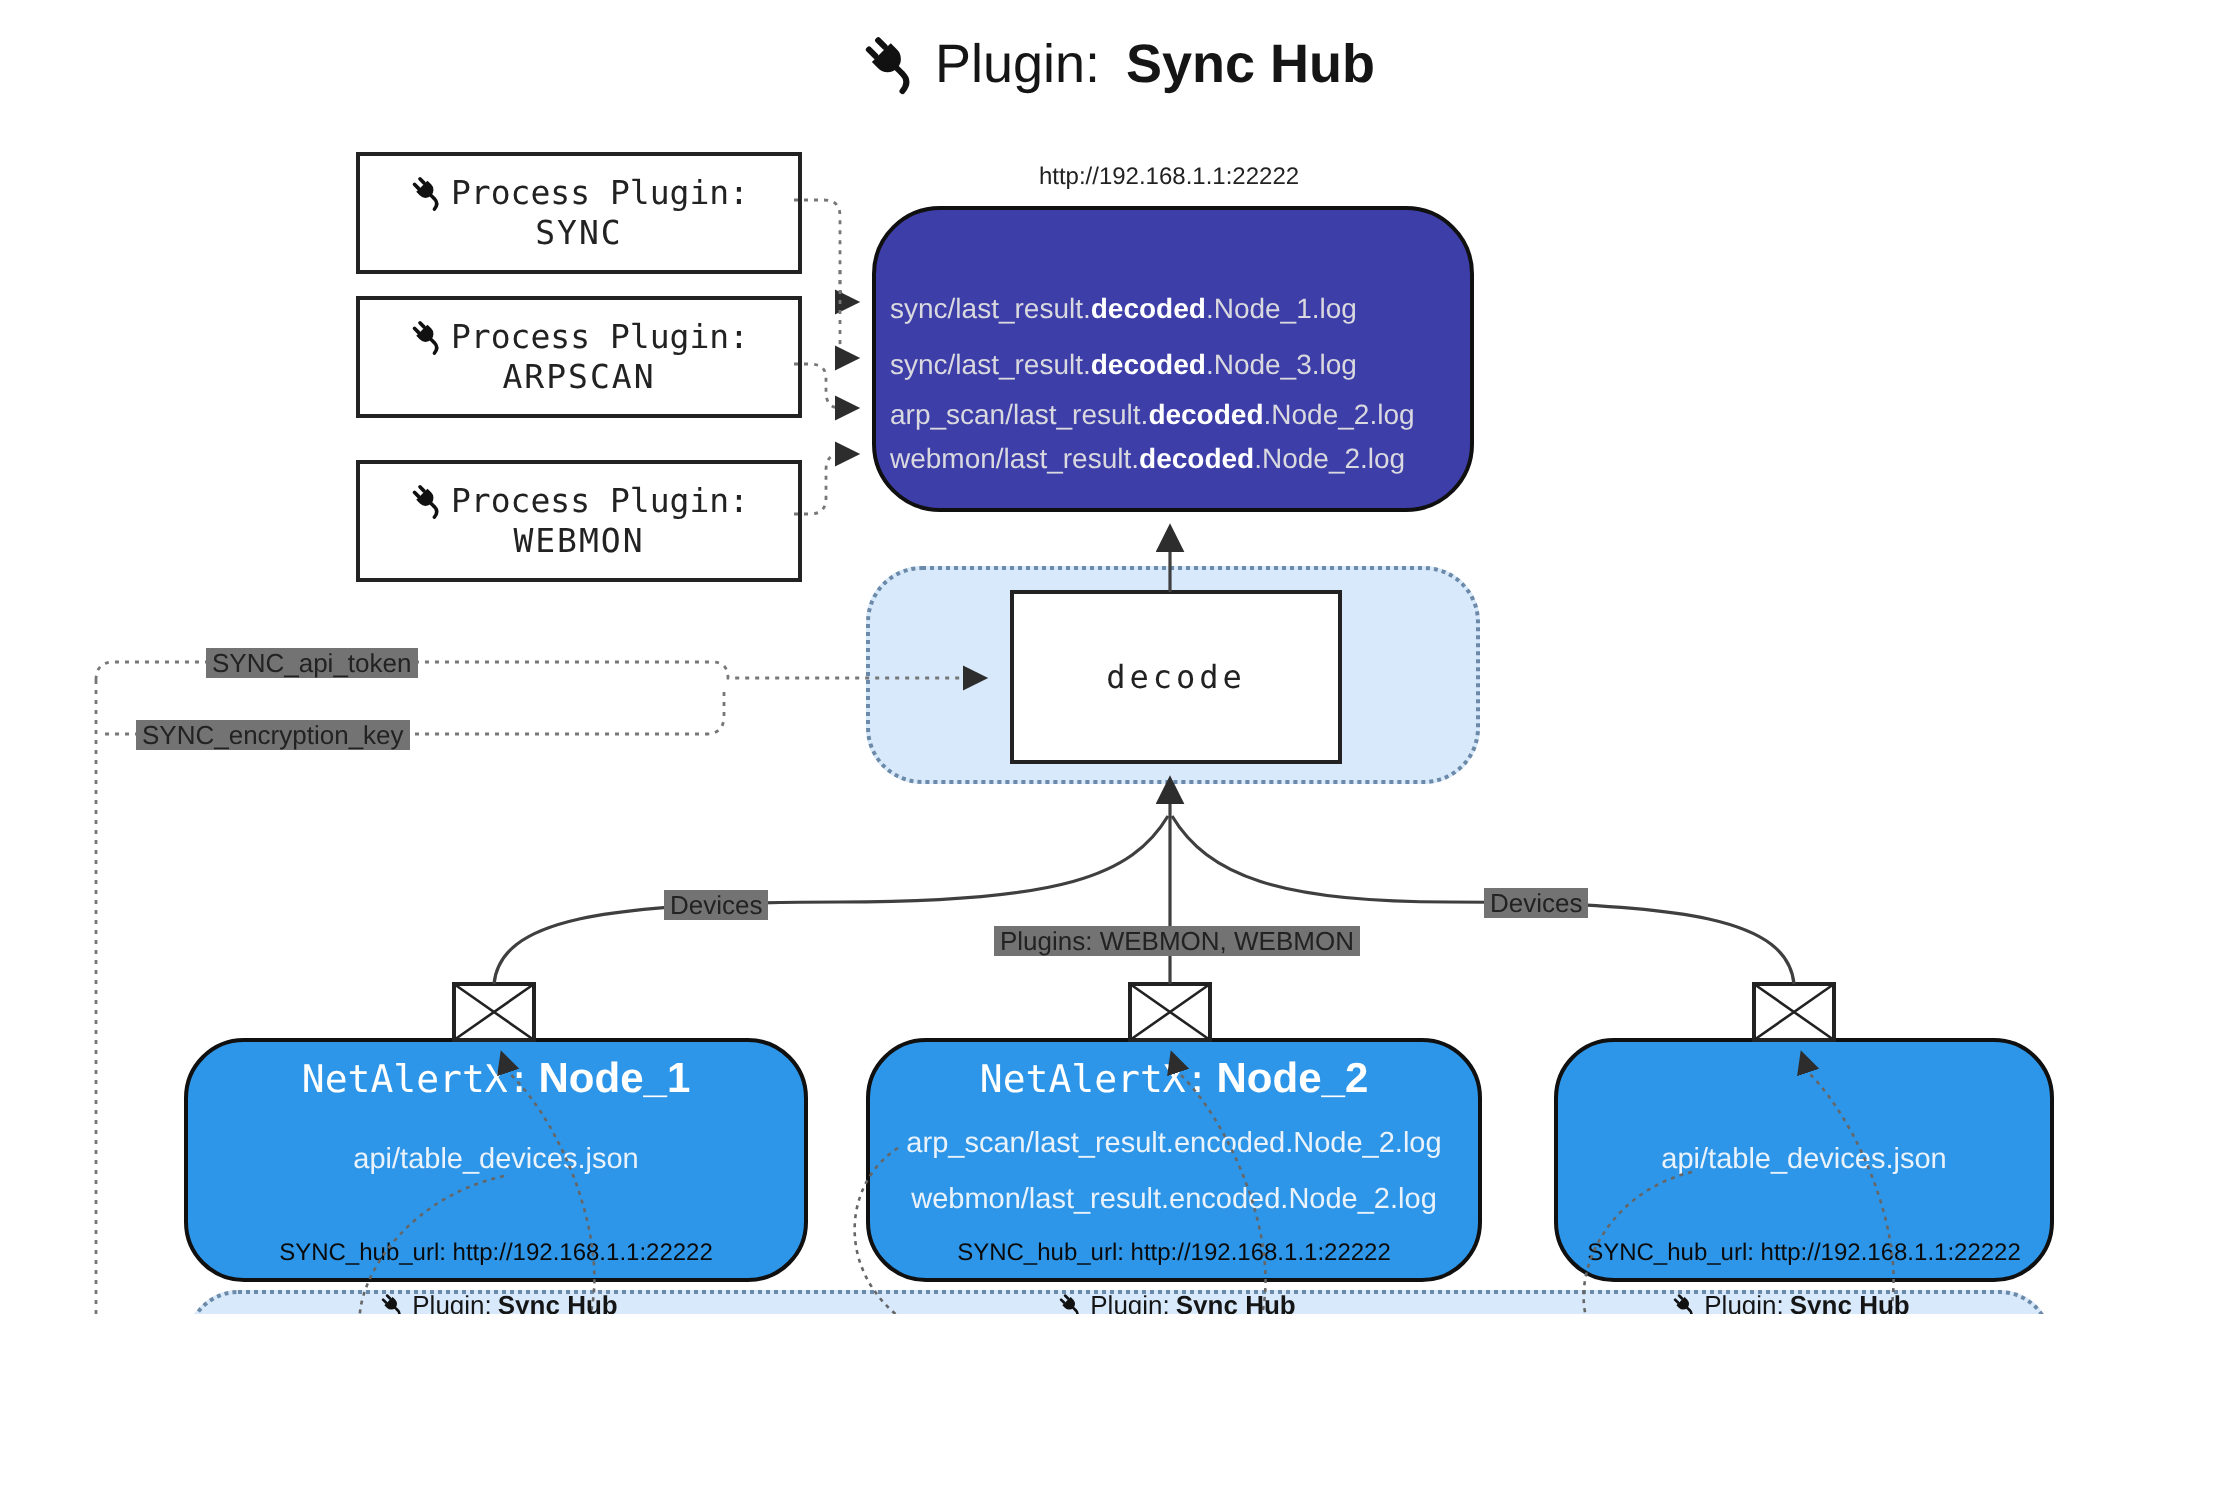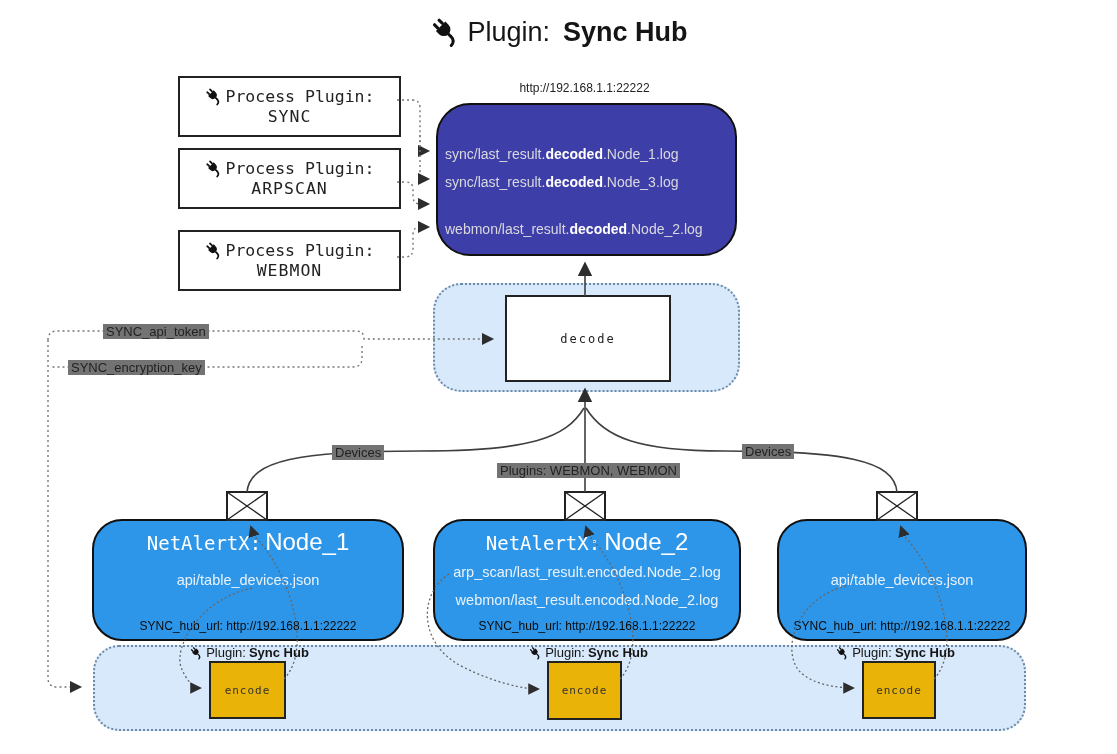--- a/index.html
+++ b/index.html
@@ -1,16 +1,16 @@
 <!DOCTYPE html>
 <html style="--hub-fill: #3e3ea8; --node-fill: #2e96e8; --group-fill: #d8e9fb; --group-border: #6b89a8;"><head>
 <meta charset="utf-8">
 <style>
   html,body{margin:0;padding:0;background:#fff;}
-  .canvas{position:relative;width:1117px;height:754px;background:#fff;
+  .canvas{position:relative;width:1117px;height:657px;background:#fff;
           font-family:"Liberation Sans",sans-serif;overflow:hidden;}
   .mono{font-family:"DejaVu Sans Mono",monospace;}
 
   
   .title{position:absolute;left:0;right:0;top:16px;display:flex;align-items:center;
          justify-content:center;gap:6px;font-size:27px;color:#151515;z-index:5;}
   .title .bold{font-weight:bold;margin-left:7px;}
   .plug{display:inline-block;fill:#111;}
 
   
@@ -31,30 +31,30 @@
   .hub-title .bold{font-family:"Liberation Sans",sans-serif;font-weight:bold;font-size:20px;margin-left:4px;}
   .hub-line{position:absolute;left:7px;right:2px;font-size:14px;white-space:nowrap;}
   .hub-line b{color:#fff;}
 
   
   .group{background:var(--group-fill,#d8e9fb);border:2px dotted var(--group-border,#6b89a8);
          position:absolute;z-index:1;}
   .decode-wrap{left:433px;top:283px;width:303px;height:105px;border-radius:28px;}
   .decode-box{position:absolute;left:505px;top:295px;width:162px;height:83px;background:#fff;
               border:2px solid #222;display:flex;align-items:center;justify-content:center;
-              font-size:12px;letter-spacing:2px;color:#222;z-index:2;}
+              font-size:16px;letter-spacing:2px;color:#222;z-index:2;}
 
   
   .lbl{position:absolute;font-size:13px;color:#222;background:#737373;padding:0 3px;z-index:5;white-space:nowrap;}
 
   
   .node{position:absolute;top:519px;height:118px;background:var(--node-fill,#2e96e8);
         border:2px solid #101010;border-radius:30px;z-index:2;color:#eaf2fb;}
   .node-title{position:absolute;top:7px;left:0;right:0;text-align:center;color:#fff;font-size:19px;white-space:nowrap;}
-  .node-title .bold{font-family:"Liberation Sans",sans-serif;font-weight:normal;font-size:24px;margin-left:4px;}
+  .node-title .bold{font-family:"Liberation Sans",sans-serif;font-weight:bold;font-size:21px;margin-left:4px;}
   .node-file{position:absolute;left:0;right:0;text-align:center;font-size:14.5px;white-space:nowrap;}
   .node-huburl{position:absolute;left:0;right:0;bottom:6px;text-align:center;font-size:12px;color:#0a0a0a;}
 
   .envelope{position:absolute;z-index:3;}
 
   
   .encode-wrap{left:93px;top:645px;width:929px;height:82px;border-radius:26px;}
   .enc-label{position:absolute;top:645px;transform:translateX(-50%);display:flex;align-items:center;
              gap:3px;font-size:13px;color:#151515;z-index:5;white-space:nowrap;}
   .enc-label .bold{font-weight:bold;}
@@ -116,20 +116,21 @@
         </svg>
       <span>Process Plugin:</span>
       </div>
     <div class="l2">WEBMON</div>
   </div>
 
   <div class="hub-url">http://192.168.1.1:22222</div>
   <div class="hub">
     <div class="hub-line" style="top:41px"><span>sync/last_result.</span><b>decoded</b><span>.Node_1.log</span></div>
     <div class="hub-line" style="top:69px"><span>sync/last_result.</span><b>decoded</b><span>.Node_3.log</span></div>
+    <div class="hub-line" style="top:94px"><span>arp_scan/last_result.</span><b>decoded</b><span>.Node_2.log</span></div>
     <div class="hub-line" style="top:116px"><span>webmon/last_result.</span><b>decoded</b><span>.Node_2.log</span></div>
   </div>
 
   <div class="group decode-wrap"></div>
   <div class="decode-box mono">decode</div>
 
   <div class="lbl" style="left:103px;top:324px">SYNC_api_token</div>
   <div class="lbl" style="left:68px;top:360px">SYNC_encryption_key</div>
 
   <div class="lbl" style="left:332px;top:445px">Devices</div>

